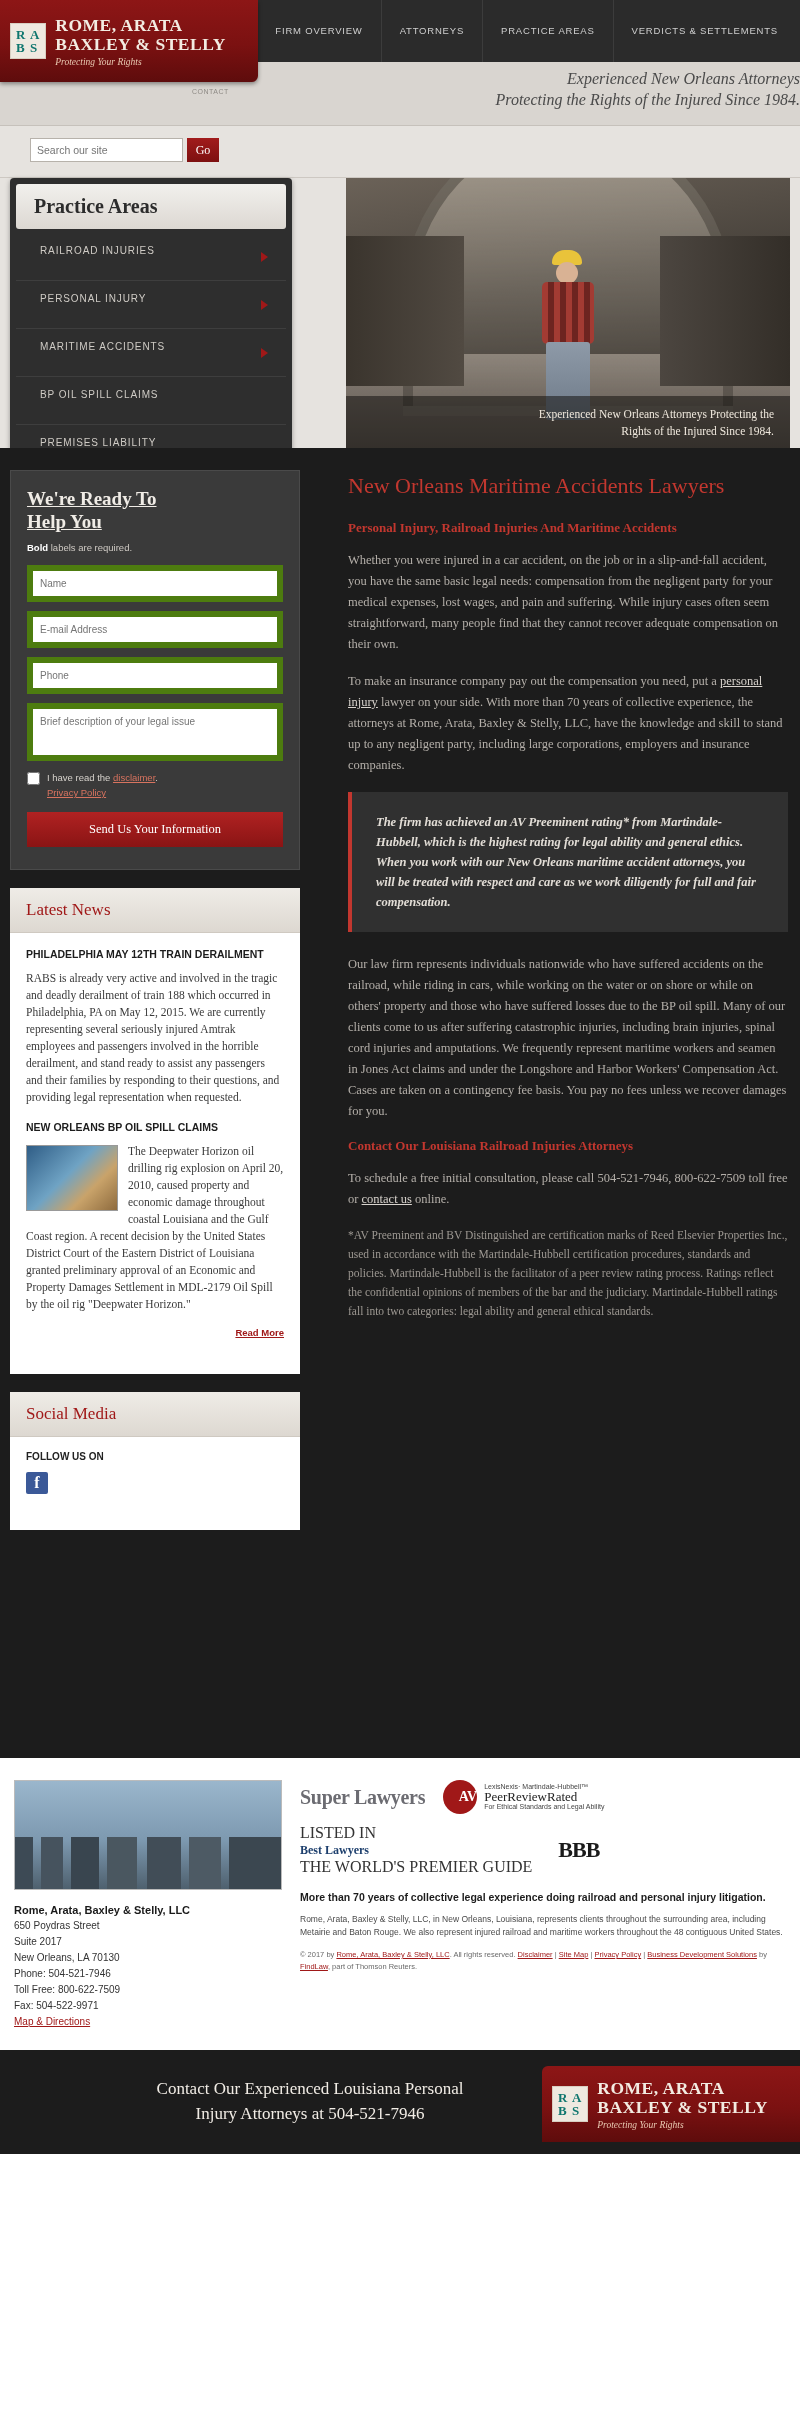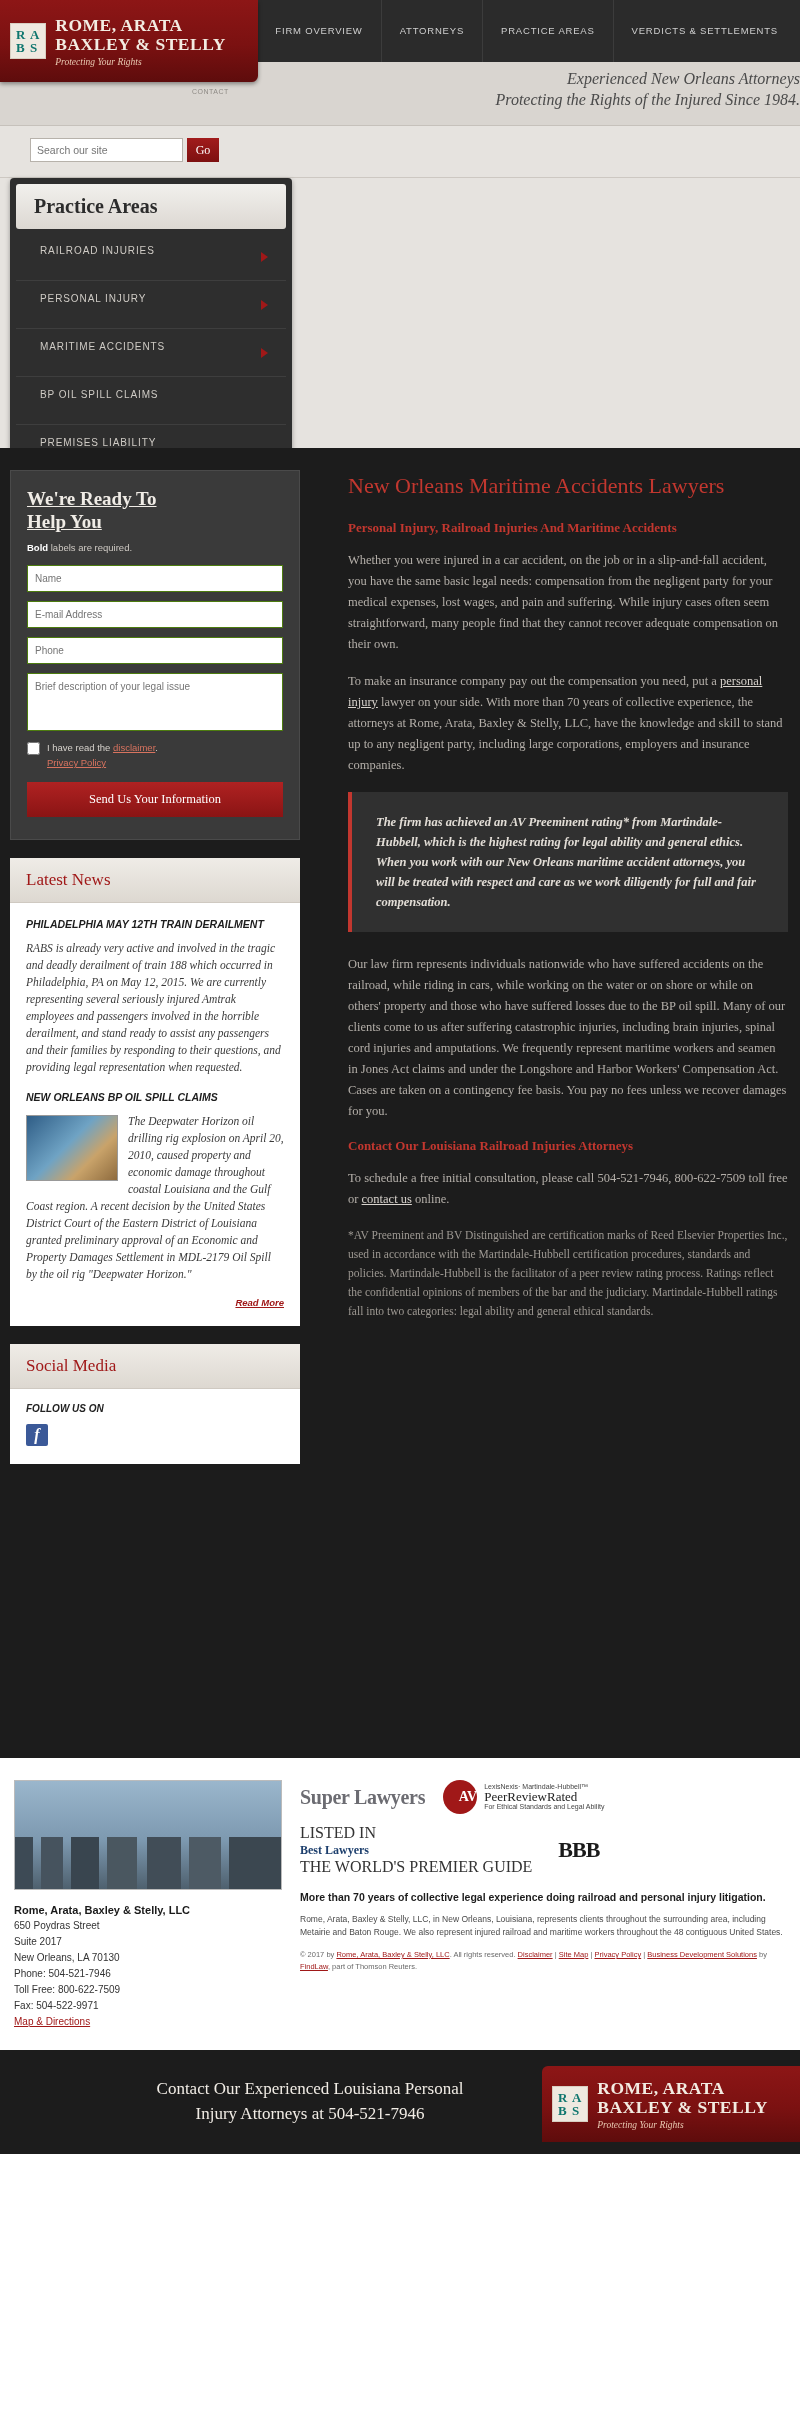--- a/index.html
+++ b/index.html
@@ -270,21 +270,21 @@
   }
   .form-sub {
     color: #cfcac4;
     font-family: "Liberation Sans", sans-serif;
     font-size: 9.5px;
     margin: 9px 0 12px 0;
   }
   .form-sub b { color: #fff; }
   .form-panel input[type=text], .form-panel textarea {
     width: 100%;
-    border: 1px solid #4d7c0f;
+    border: 6px solid #4d7c0f;
     background: #fff;
     font-family: "Liberation Sans", sans-serif;
     font-size: 10px;
     padding: 7px 7px;
     margin-bottom: 9px;
     color: #444;
     display: block;
   }
   .form-panel textarea { height: 58px; resize: none; }
   .chkrow {
@@ -313,21 +313,21 @@
     margin-top: 18px;
   }
   .panel-head {
     background: linear-gradient(to bottom,#efece7,#ddd8d1);
     padding: 12px 16px;
     font-family: "Liberation Serif", serif;
     font-size: 17px;
     color: #a01818;
     border-bottom: 1px solid #cfc9c1;
   }
-  .panel-body { padding: 14px 16px 18px 16px; font-style: italic; }
+  .panel-body { padding: 14px 16px 36px 16px; }
   .news-title {
     font-family: "Liberation Sans", sans-serif;
     font-size: 10.5px;
     font-weight: bold;
     color: #1d1d1d;
     line-height: 15px;
     margin-bottom: 8px;
   }
   .news-body {
     font-family: "Liberation Serif", serif;
@@ -589,20 +589,36 @@
         </div>
         <div class="pa-item">
           <span>BP OIL SPILL CLAIMS</span>
         </div>
         <div class="pa-item">
           <span>PREMISES LIABILITY</span>
         </div>
       </div>
     </div>
 
+    <div class="hero">
+      <div class="railfloor"></div>
+      <div class="arch"></div>
+      <div class="train-l"></div>
+      <div class="train-r"></div>
+      <div class="worker">
+        <div class="helmet"></div>
+        <div class="head"></div>
+        <div class="shirt"></div>
+        <div class="pants"></div>
+      </div>
+      <div class="hero-caption">
+        <div>Experienced New Orleans Attorneys Protecting the</div>
+        <div>Rights of the Injured Since 1984.</div>
+      </div>
+    </div>
   </div>
 
   <div class="mainsec">
 
     <div class="leftcol">
 
       <div class="form-panel">
         <div class="form-title">
           <div>We're Ready To</div>
           <div>Help You</div>

